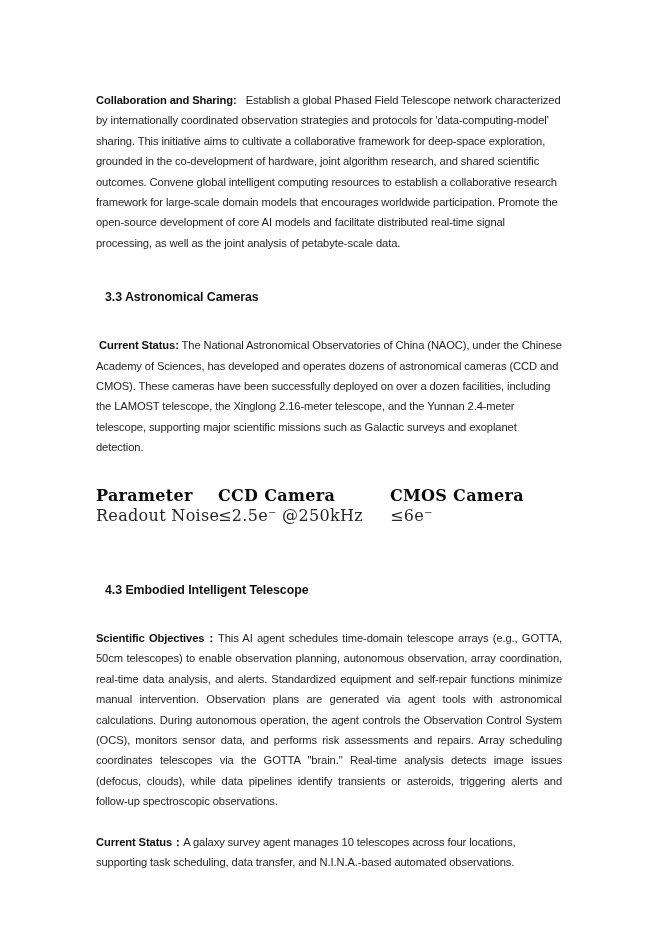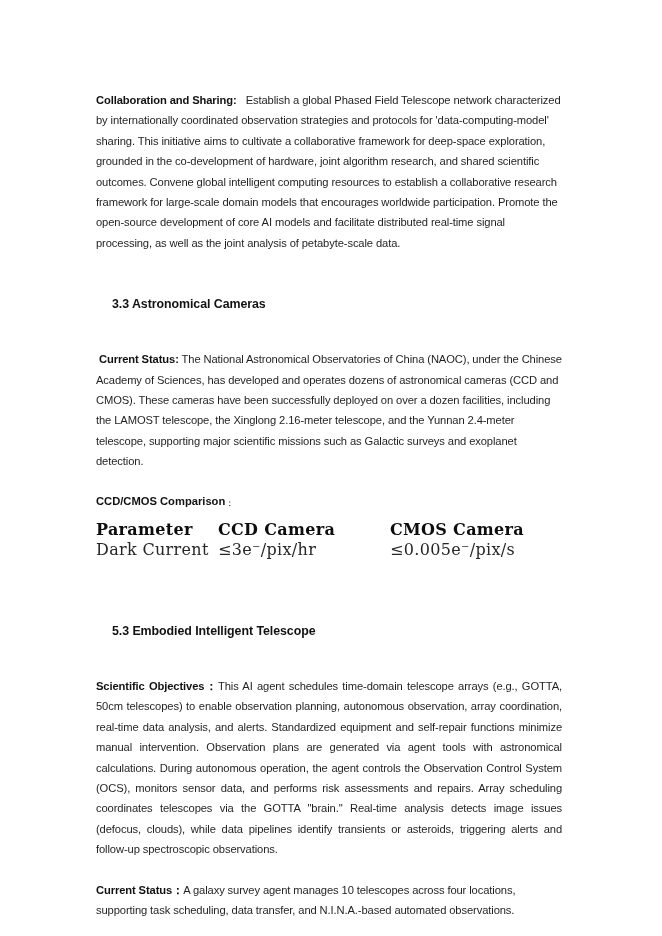--- a/index.html
+++ b/index.html
@@ -46,21 +46,21 @@
   .lbl {
     font-weight: bold;
     color: #111111;
   }
   .gap-lg { height: 26px; }
   .gap-md { height: 20px; }
   .gap-xs { height: 8px; }
 
   
   h2.sec {
-    margin: 16px;
+    margin: 9px;
     font-size: 12.4px;
     font-weight: bold;
     color: #121212;
     line-height: 18px;
     letter-spacing: -0.005em;
   }
 
   
   .sublabel {
     font-size: 11.2px;
@@ -125,47 +125,46 @@
     <div class="gap-lg"></div>
 
     <h2 class="sec">3.3 Astronomical Cameras</h2>
 
     <div class="gap-md"></div>
 
     <p class="para">&nbsp;<span class="lbl">Current Status:</span> <span>The National Astronomical Observatories of China (NAOC), under the Chinese Academy of Sciences, has developed and operates dozens of astronomical cameras (CCD and CMOS). These cameras have been successfully deployed on over a dozen facilities, including the LAMOST telescope, the Xinglong 2.16-meter telescope, and the Yunnan 2.4-meter telescope, supporting major scientific missions such as Galactic surveys and exoplanet detection.</span></p>
 
     <div class="gap-md"></div>
 
-    <div class="sublabel"><span>CCD/CMOS Comparison</span><span class="cjk-colon-tight">：</span></div>
 
     <div class="gap-xs"></div>
 
     <table class="cmp">
       <thead>
         <tr>
           <th class="col-param">Parameter</th>
           <th class="col-ccd">CCD Camera</th>
           <th class="col-cmos h-cmos">CMOS Camera</th>
         </tr>
       </thead>
       <tbody>
         <tr>
-          <td class="col-param">Dark Current</td>
-          <td class="col-ccd mono-sym">≤3e⁻/pix/hr</td>
-          <td class="col-cmos mono-sym v-cmos-c">≤0.005e⁻/pix/s</td>
+          <td class="col-param">Readout Noise</td>
+          <td class="col-ccd mono-sym">≤2.5e⁻ @250kHz</td>
+          <td class="col-cmos mono-sym v-cmos-c">≤6e⁻</td>
         </tr>
       </tbody>
     </table>
 
     <div class="gap-md"></div>
 
 
     <div class="gap-lg"></div>
 
-    <h2 class="sec">5.3 Embodied Intelligent Telescope</h2>
+    <h2 class="sec">4.3 Embodied Intelligent Telescope</h2>
 
     <div class="gap-md"></div>
 
     <p class="para justify"><span class="lbl">Scientific Objectives</span><span class="lbl">：</span><span>This AI agent schedules time-domain telescope arrays (e.g., GOTTA, 50cm telescopes) to enable observation planning, autonomous observation, array coordination, real-time data analysis, and alerts. Standardized equipment and self-repair functions minimize manual intervention. Observation plans are generated via agent tools with astronomical calculations. During autonomous operation, the agent controls the Observation Control System (OCS), monitors sensor data, and performs risk assessments and repairs. Array scheduling coordinates telescopes via the GOTTA "brain." Real-time analysis detects image issues (defocus, clouds), while data pipelines identify transients or asteroids, triggering alerts and follow-up spectroscopic observations.</span></p>
 
     <div class="gap-md"></div>
 
     <p class="para"><span class="lbl">Current Status</span><span class="lbl">：</span><span>A galaxy survey agent manages 10 telescopes across four locations, supporting task scheduling, data transfer, and N.I.N.A.-based automated observations.</span></p>
 
   </div>

